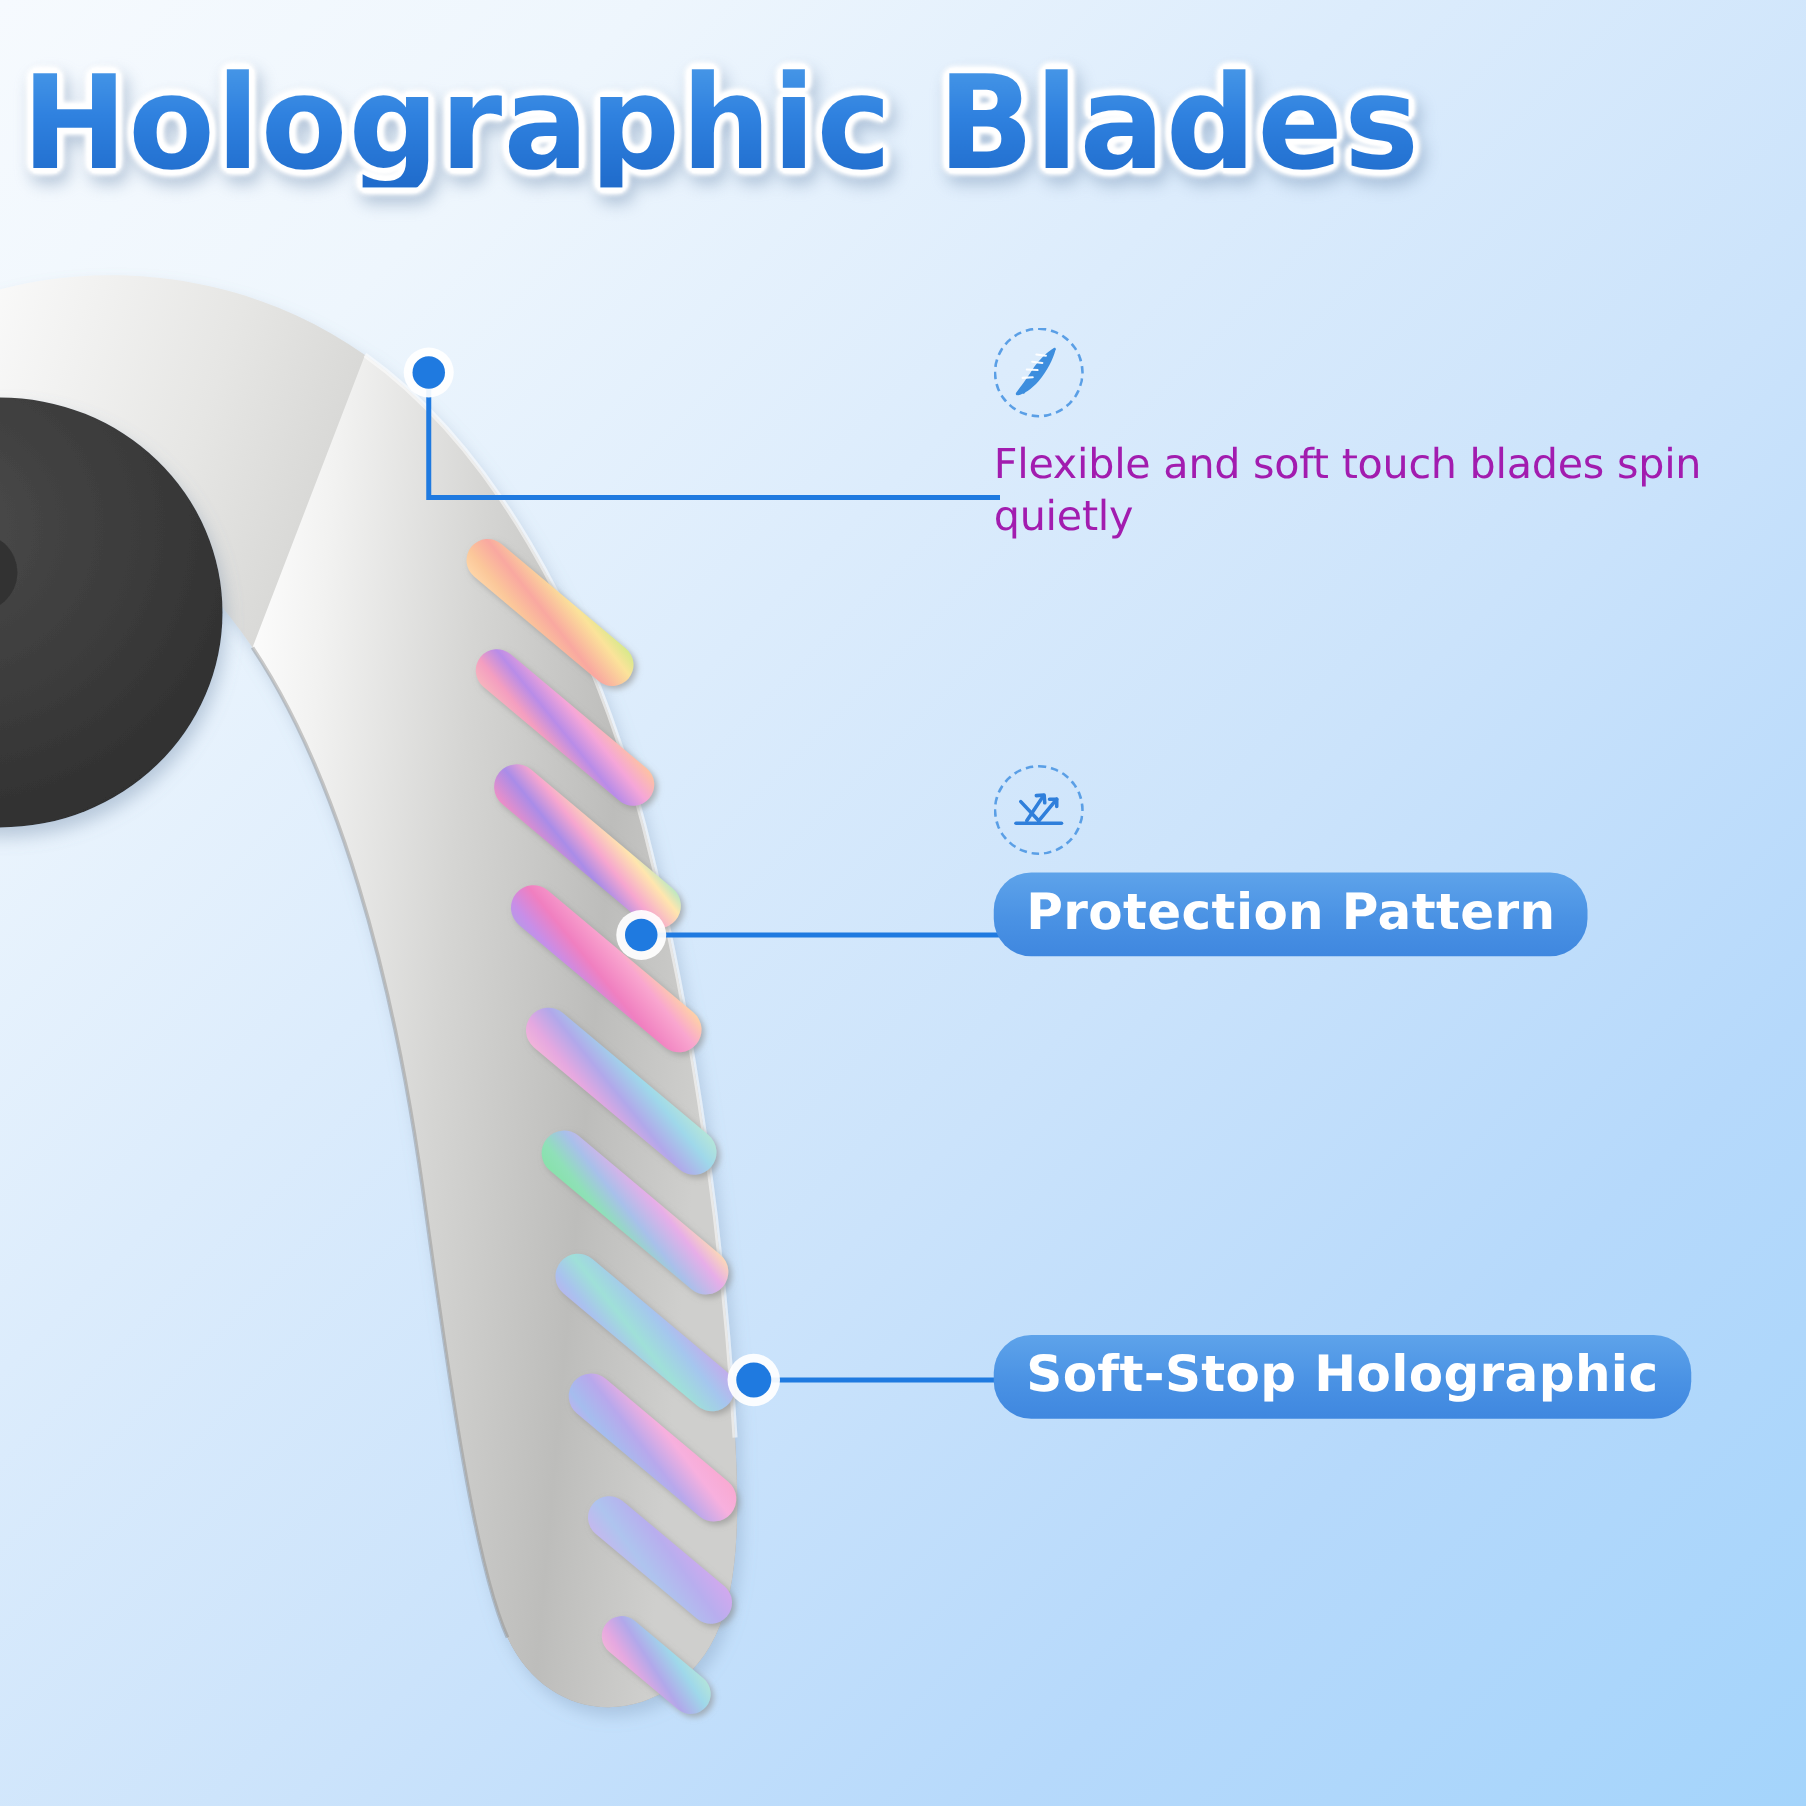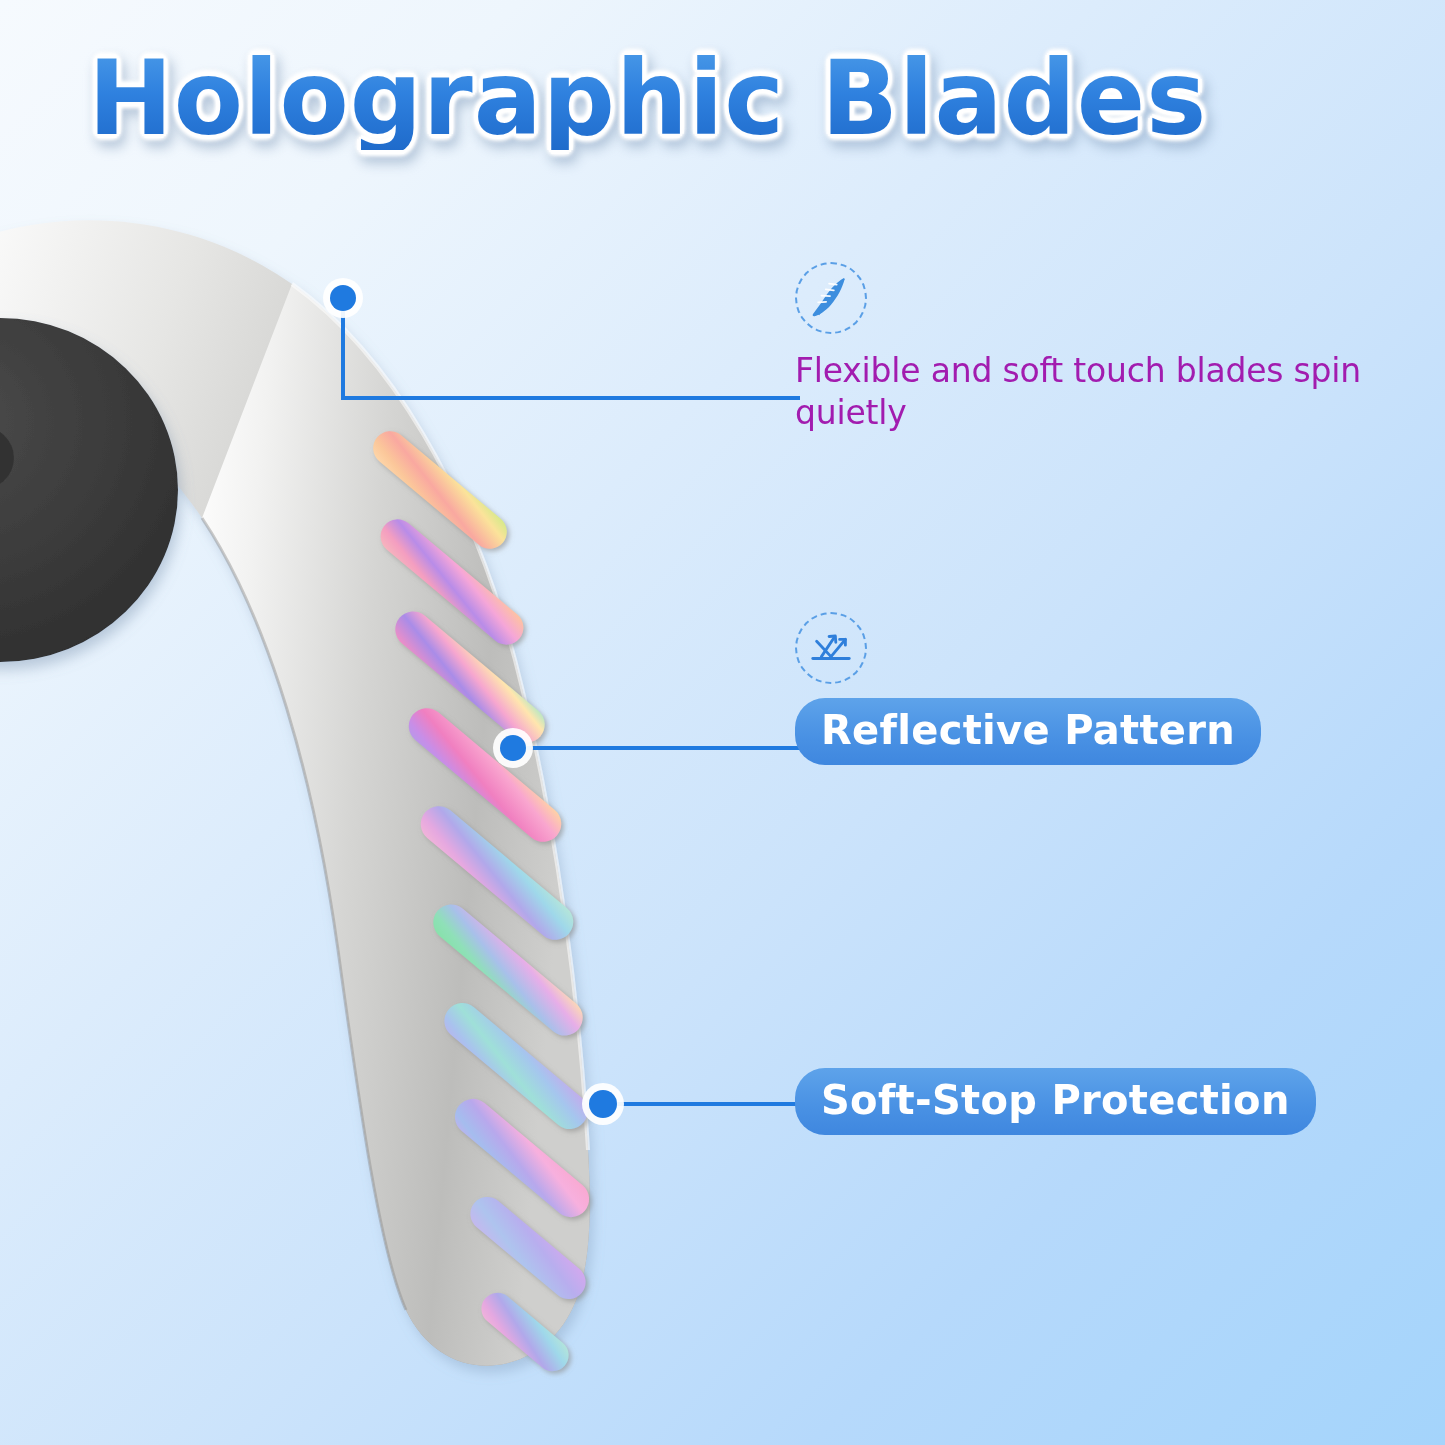--- a/index.html
+++ b/index.html
@@ -13,21 +13,21 @@
         #dcecfc 38%,
         #cbe3fb 58%,
         #b6d9fb 78%,
         #a4d4fb 100%);
     position:relative;
   }
 
   
   #title-wrap {
     position:absolute; top:46px; left:0; width:1296px;
-    text-align:center; line-height:1;
+    line-height:1;
   }
   #title {
     display:inline-block;
     font-family:"DejaVu Sans", sans-serif;
     font-weight:700;
     font-size:104px;
     letter-spacing:1px;
     background:linear-gradient(180deg,#4a9ae8 0%,#2f81df 45%,#1f6bcb 100%);
     -webkit-background-clip:text;
     background-clip:text;
@@ -304,21 +304,21 @@
         <line x1="5" y1="35" x2="43" y2="35"></line>
         <path d="M9 17 L24 33"></path>
         <path d="M24 33 L39 15"></path>
         <path d="M33 15 L39 15 L39 21"></path>
         <path d="M14 33 L28 12"></path>
         <path d="M22 12 L28.5 11.5 L29 18"></path>
       </g>
     </svg>
   </div>
   <div style="margin-top:14px;">
-    <span class="pill">Reflective Pattern</span>
+    <span class="pill">Protection Pattern</span>
   </div>
 </div>
 
 <div class="callout" id="callout-2">
   <div>
-    <span class="pill">Soft-Stop Protection</span>
+    <span class="pill">Soft-Stop Holographic</span>
   </div>
 </div>
 
 </body></html>

